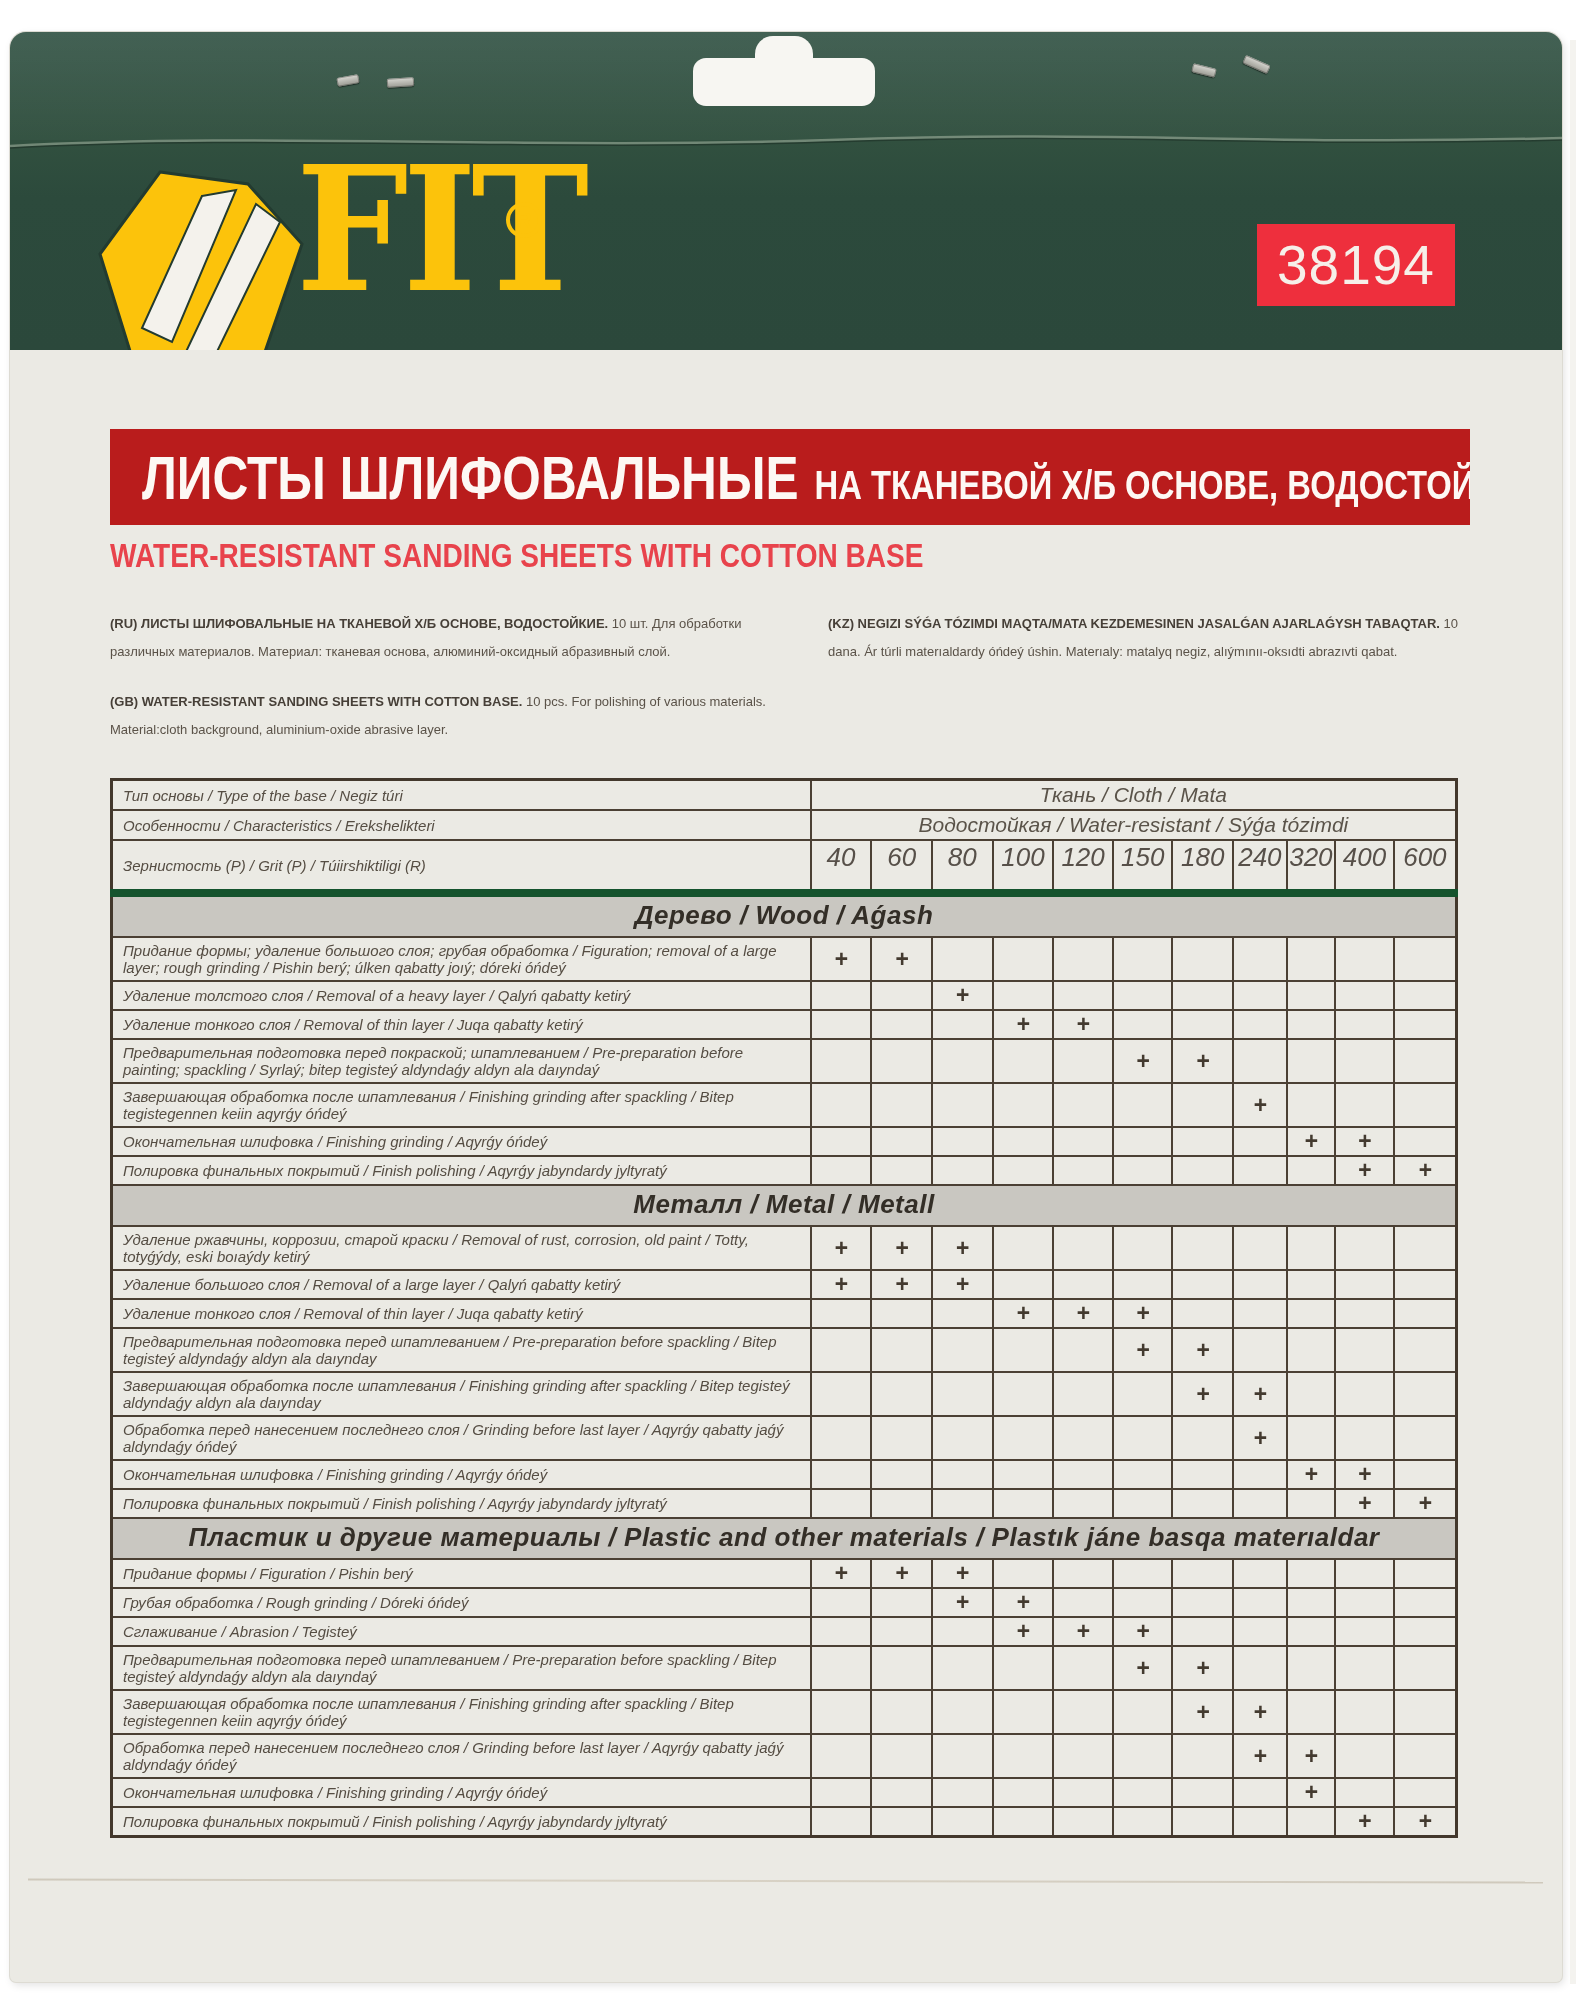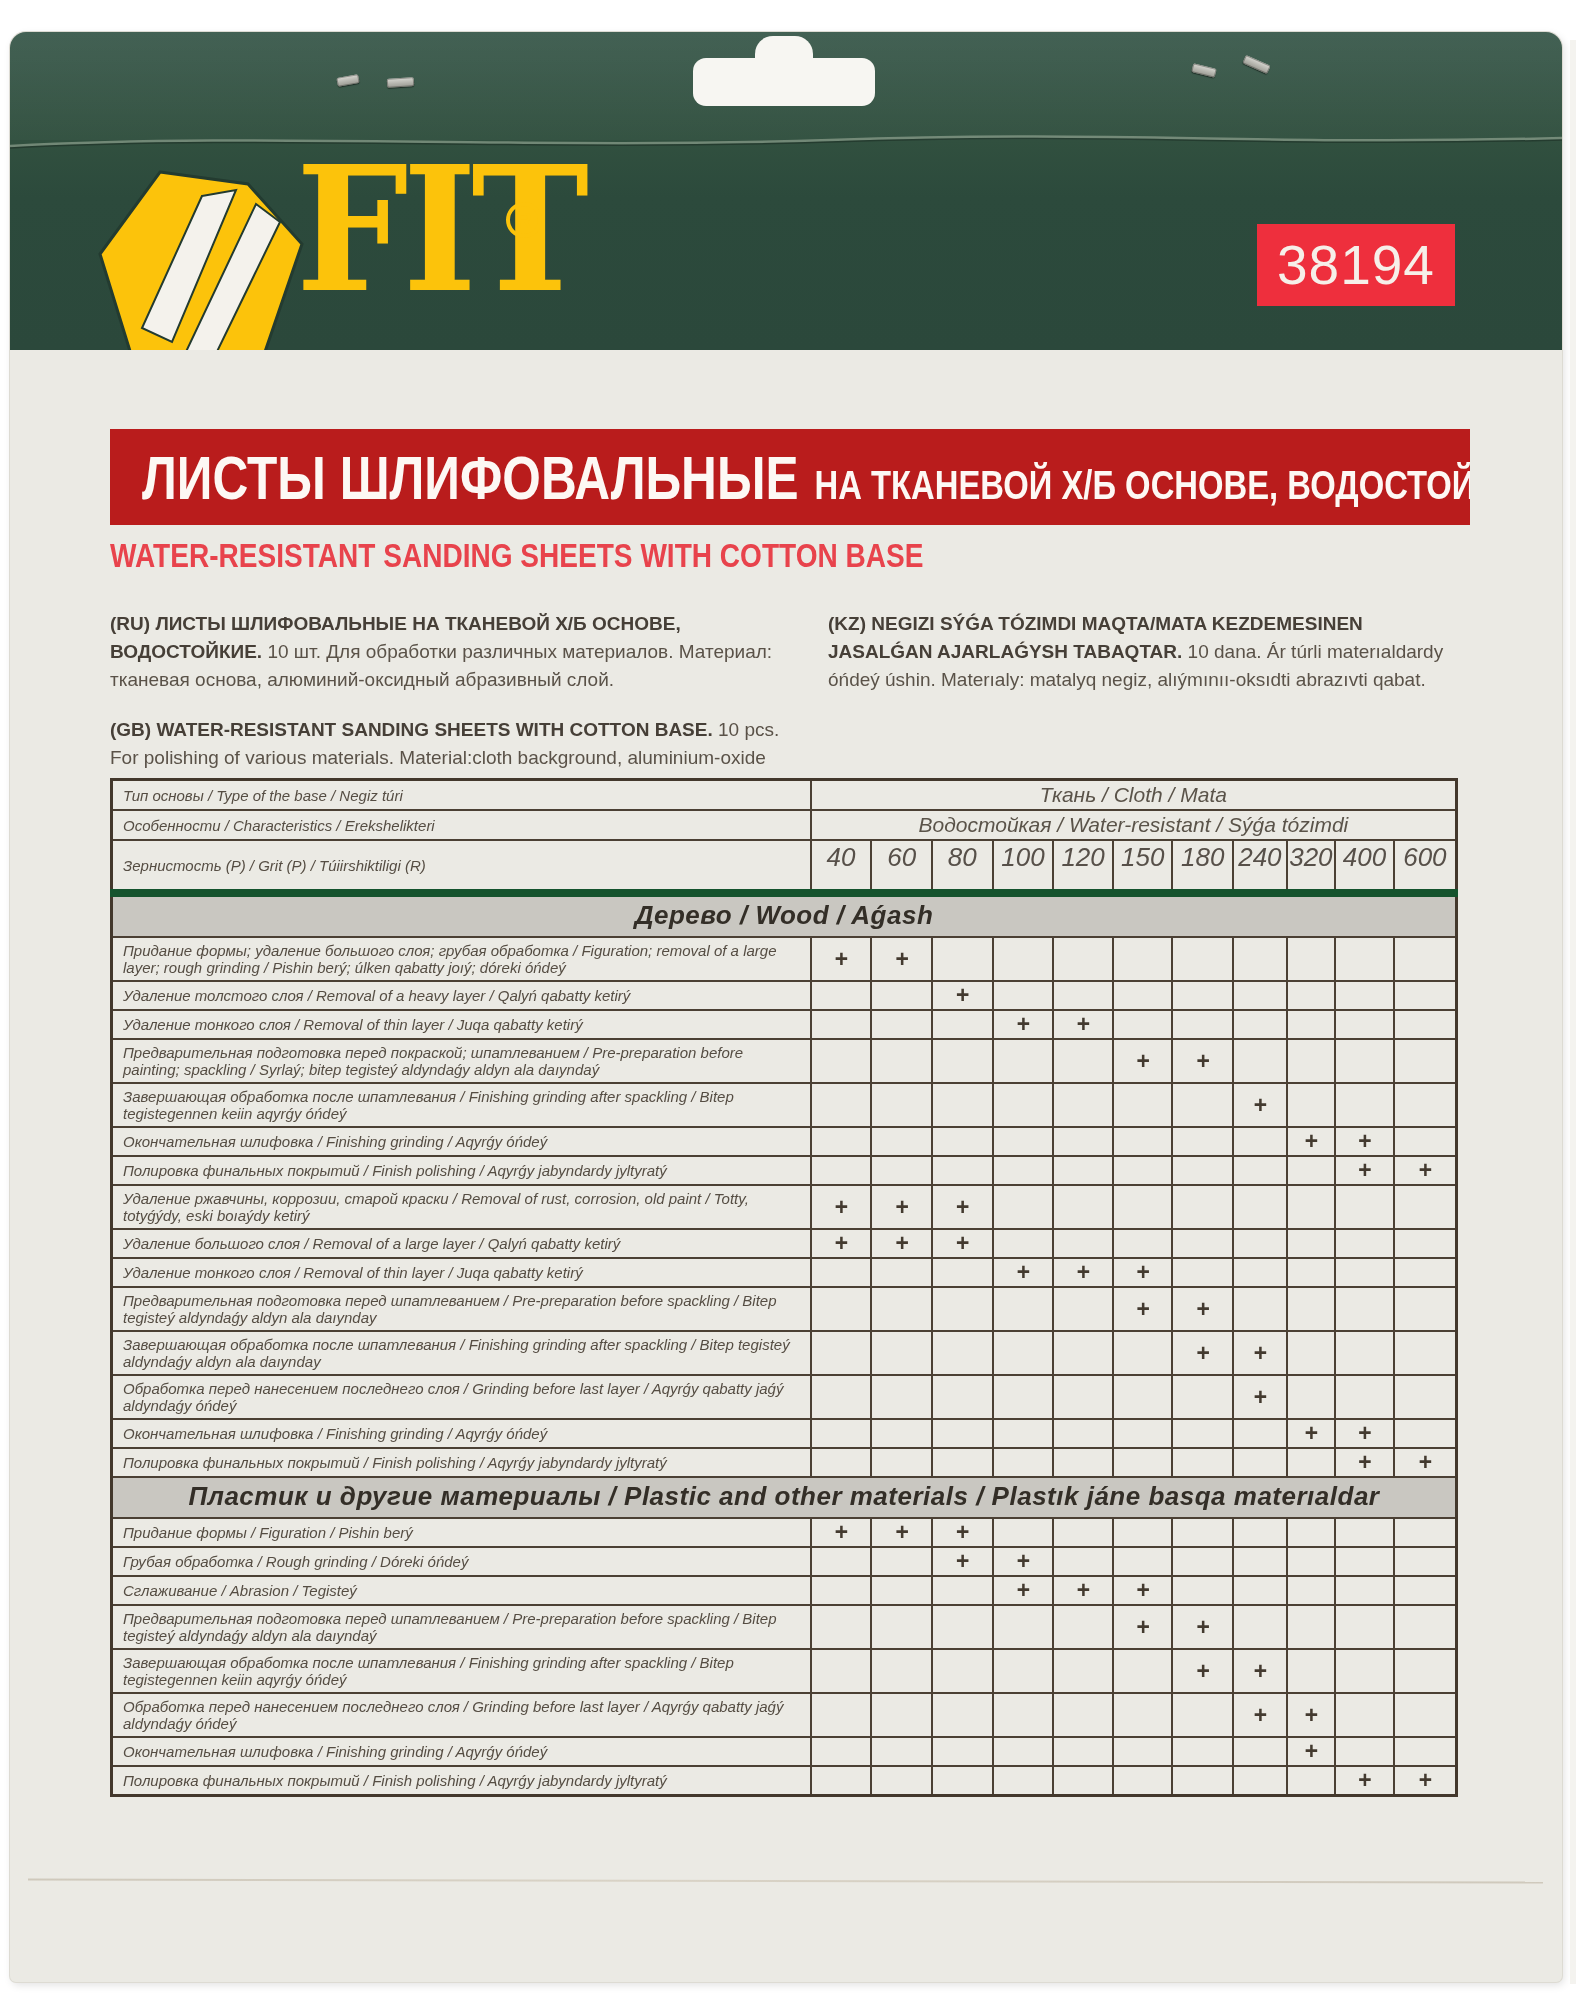--- a/index.html
+++ b/index.html
@@ -53,21 +53,21 @@
     transform:scaleX(.8); transform-origin:left center; }
   .title-main { color:#fdf8f4; font-weight:700; font-size:62px; letter-spacing:0px; }
   .title-rest { color:#fdf8f4; font-weight:700; font-size:41px; letter-spacing:0px; }
   .subtitle-en { position:absolute; left:100px; top:505px; color:#e8434c; font-weight:700; font-size:33px;
     white-space:nowrap; transform:scaleX(.85); transform-origin:left top; letter-spacing:0px; }
 
   
   .descriptions { position:absolute; left:100px; top:578px; width:1360px; }
   .desc-col-left  { position:absolute; left:0;  top:0; width:688px; }
   .desc-col-right { position:absolute; left:718px; top:0; width:642px; }
-  .desc { font-size:19px; line-height:28px; color:#5a5248; margin-bottom:22px; }
+  .desc { font-size:13px; line-height:28px; color:#5a5248; margin-bottom:22px; }
   .desc b { color:#463f37; }
 
   
   .compat-table-wrap { position:absolute; left:100px; top:746px; width:1348px;font-style:italic; }
   table.compat { width:1348px; border-collapse:collapse; table-layout:fixed;
     border:3px solid #43382c; background:#ebeae4; }
   table.compat td { border:2px solid #4b4034; color:#55four; }
   td.lbl { font-size:15px; line-height:17px; padding:4px 6px 4px 10px; color:#554d43; text-align:left; }
   td.meta-val { font-size:21px; color:#5a5349; text-align:center; padding:2px; }
   td.grit { font-size:26px; color:#575049; text-align:center; padding:1px 0 16px; font-weight:400; }
@@ -274,20 +274,23 @@
               <td class="mark"></td>
               <td class="mark"></td>
               <td class="mark"></td>
               <td class="mark"></td>
               <td class="mark"></td>
               <td class="mark"></td>
               <td class="mark"></td>
               <td class="mark">+</td>
               <td class="mark">+</td>
             </tr>
+            <tr>
+              <td class="band" colspan="12">Металл / Metal / Metall</td>
+            </tr>
             <tr class="double">
               <td class="lbl">Удаление ржавчины, коррозии, старой краски / Removal of rust, corrosion, old paint / Totty, totyǵýdy, eski boıaýdy ketirý</td>
               <td class="mark">+</td>
               <td class="mark">+</td>
               <td class="mark">+</td>
               <td class="mark"></td>
               <td class="mark"></td>
               <td class="mark"></td>
               <td class="mark"></td>
               <td class="mark"></td>

